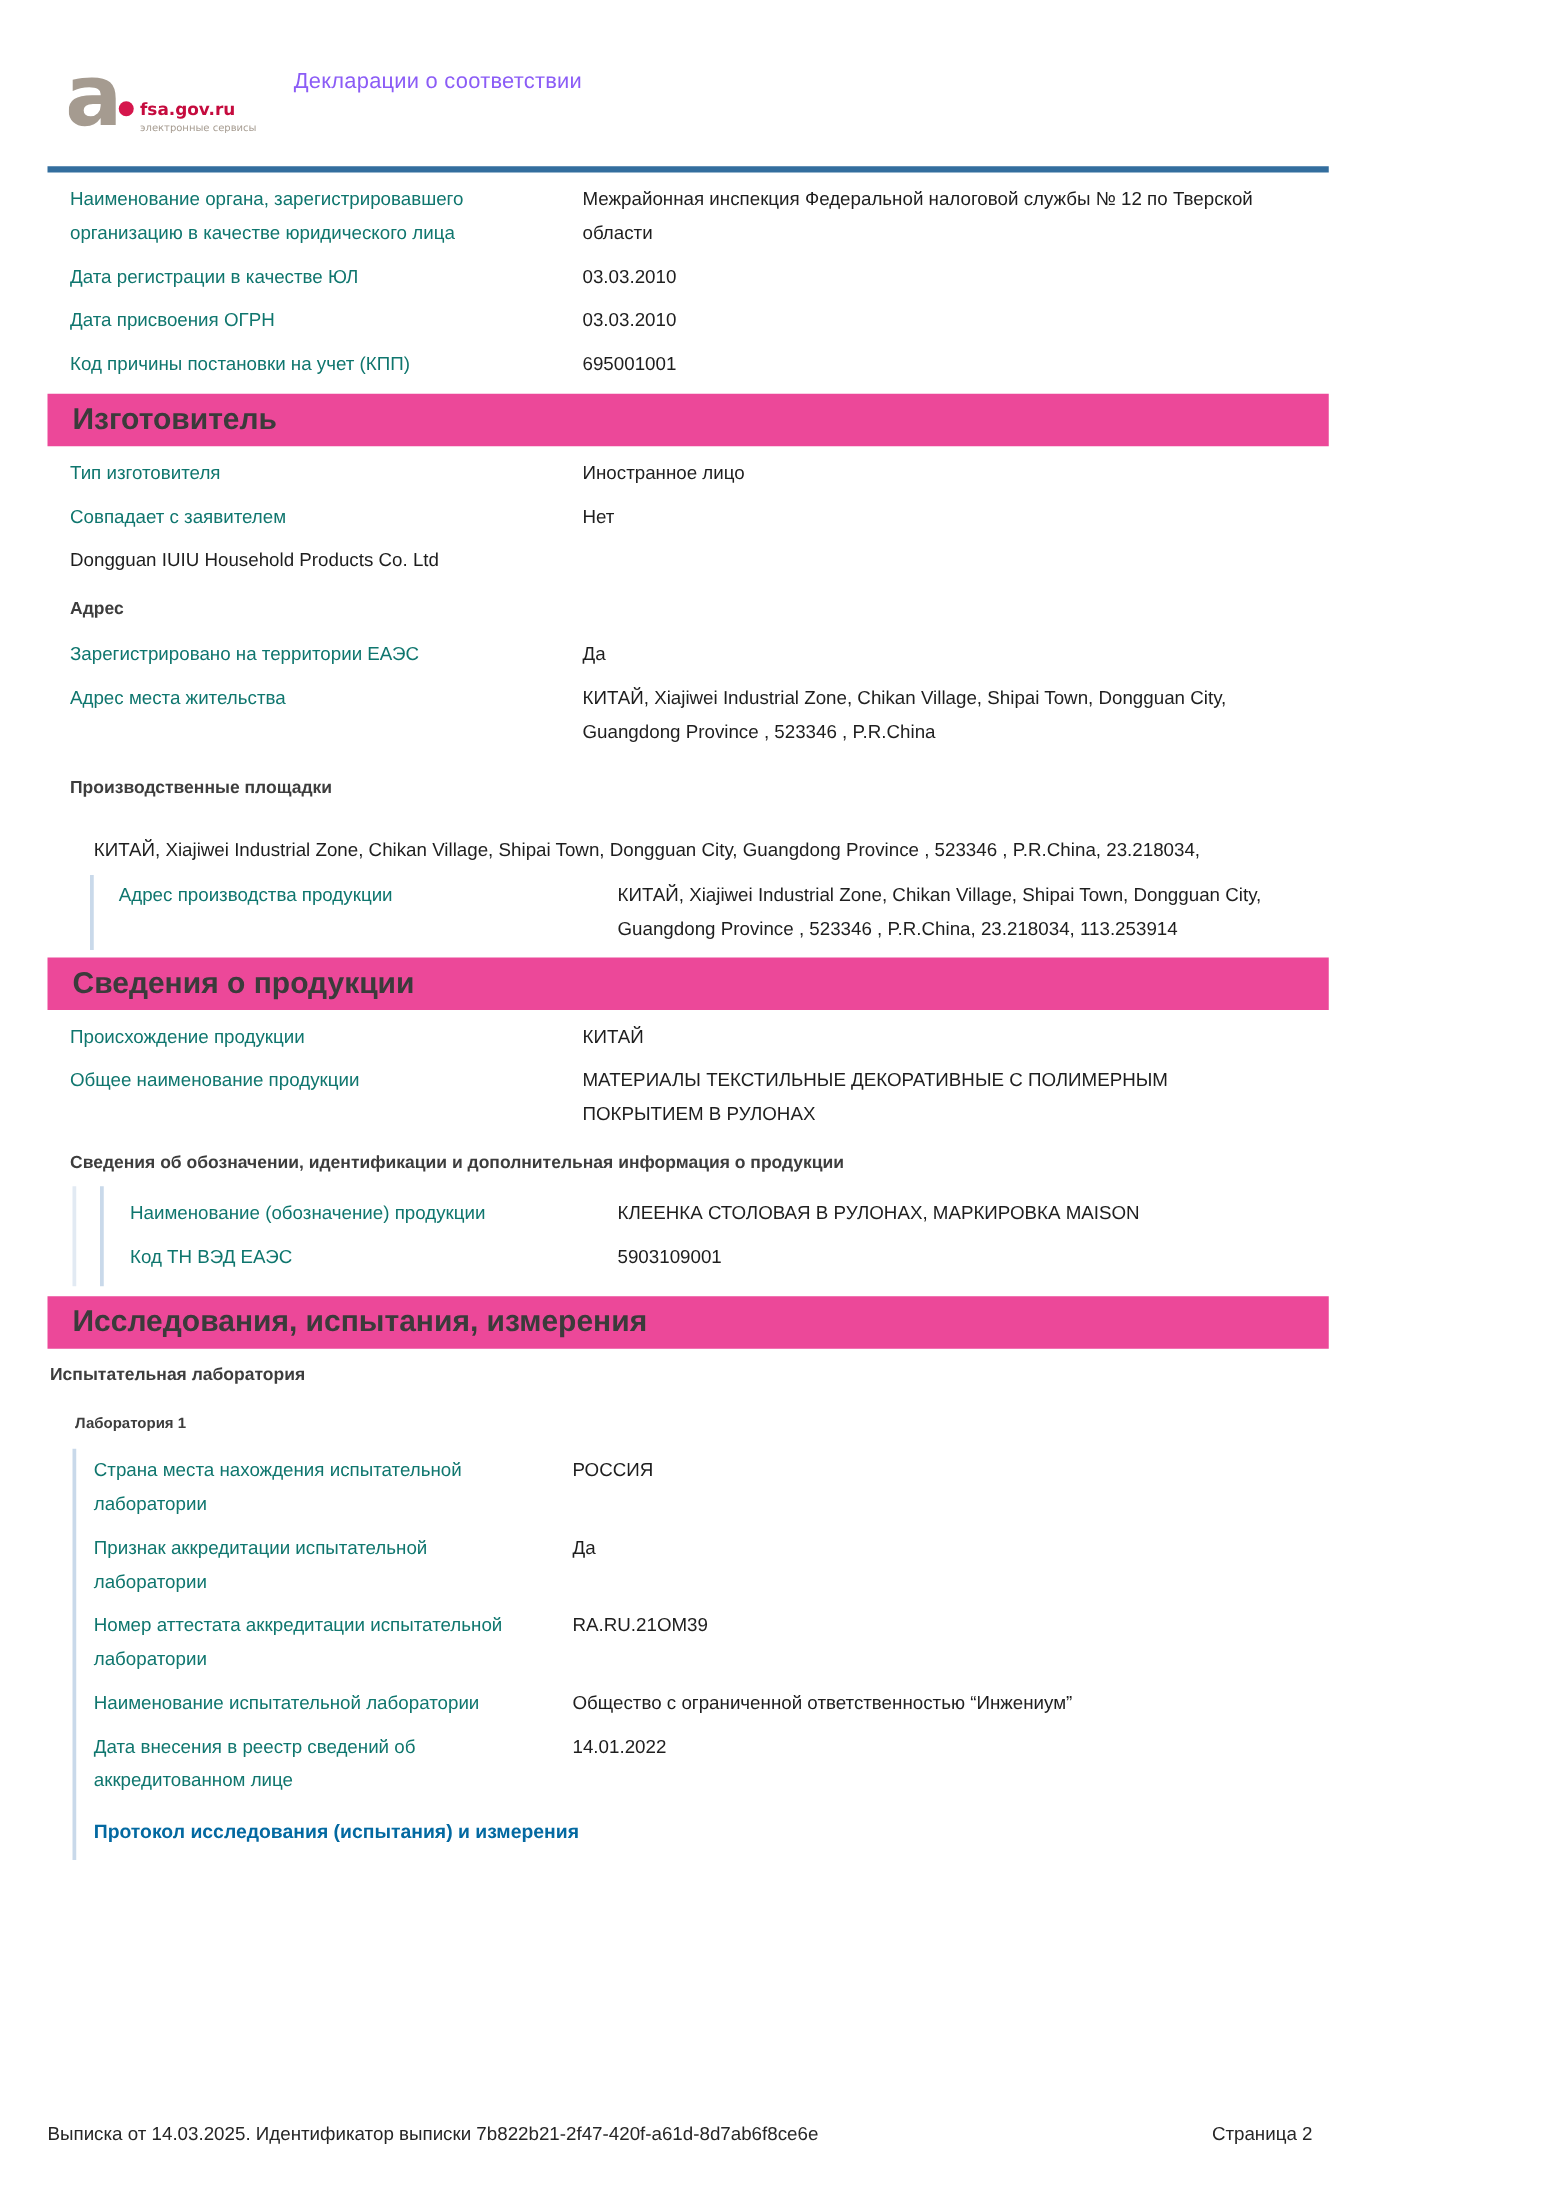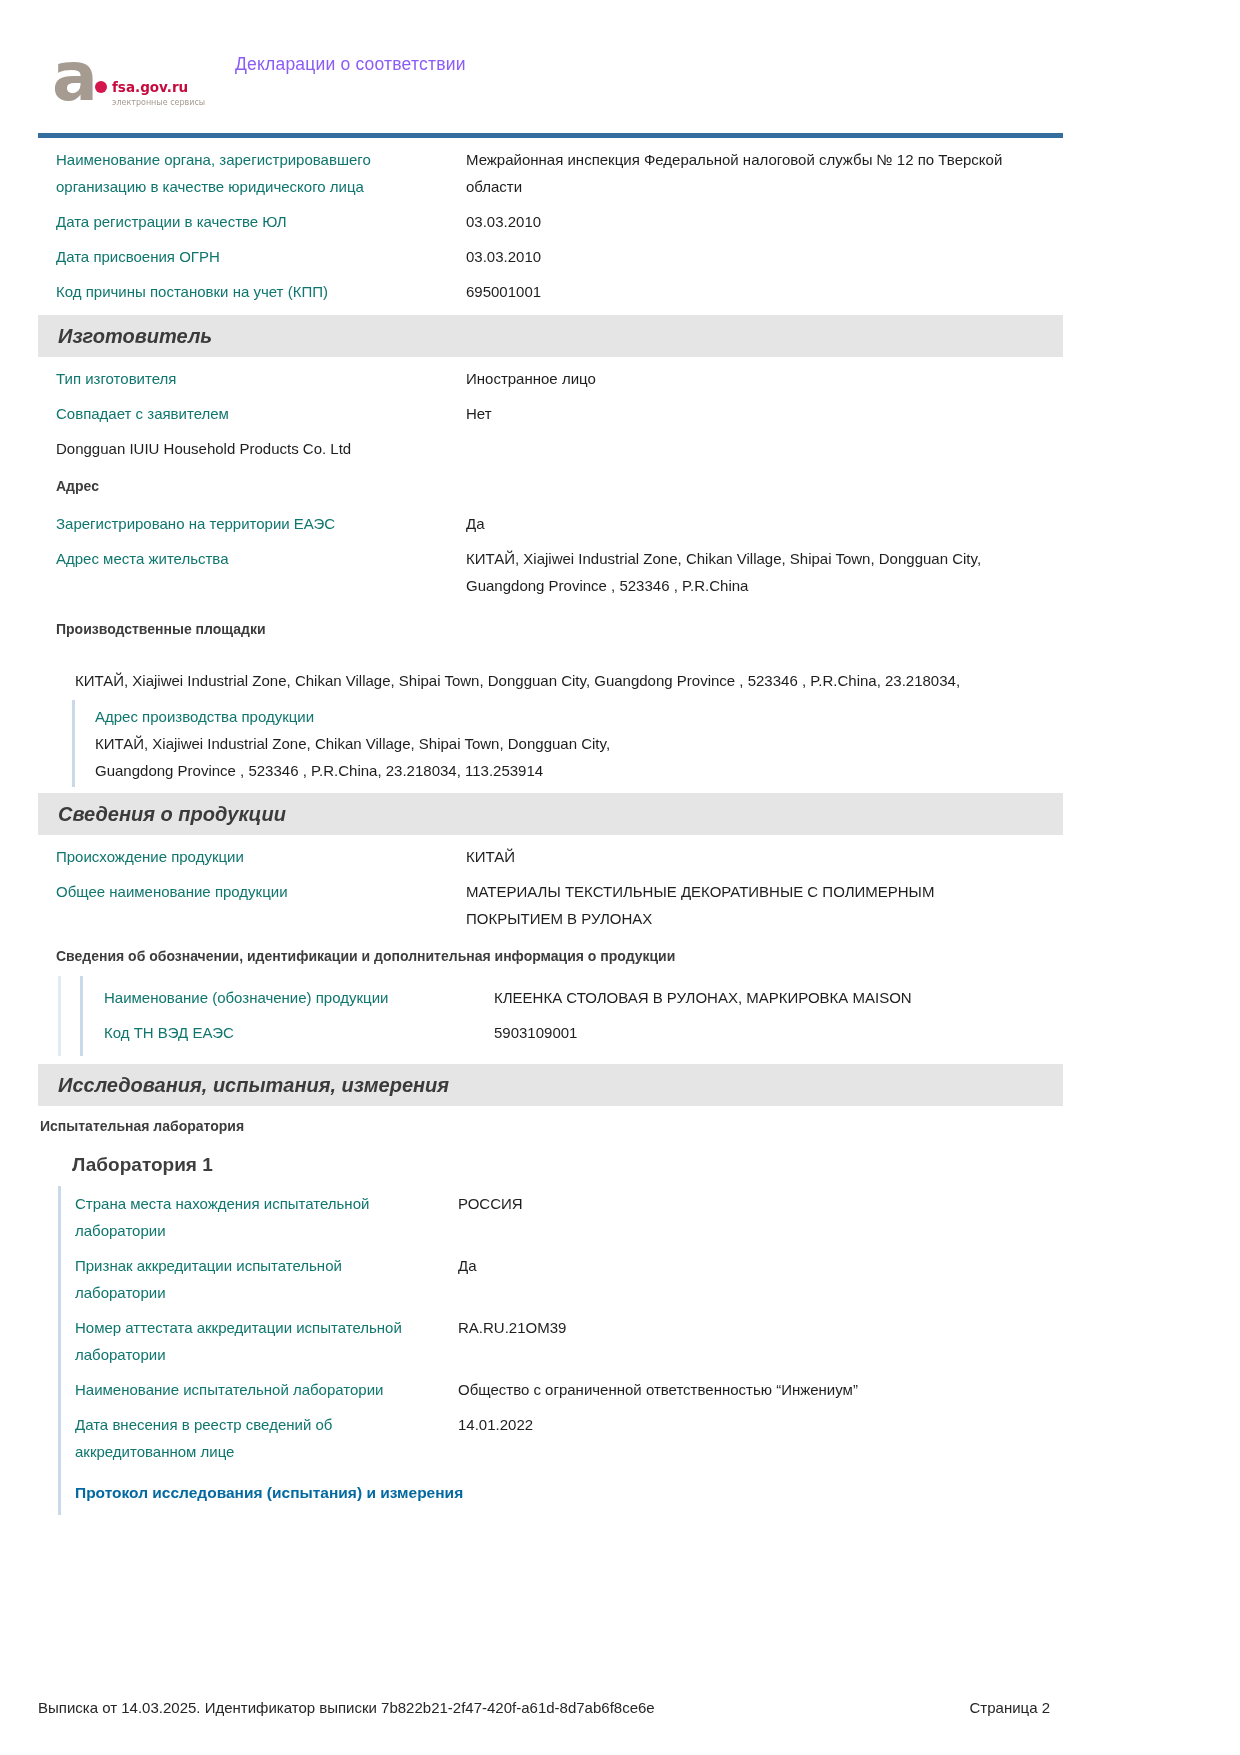--- a/index.html
+++ b/index.html
@@ -17,42 +17,42 @@
 
   .topbar{height:5px;background:#336e9e;margin-top:19px;}
 
   
   .rows{padding-left:18px;padding-top:4px;}
   .row{display:flex;padding:4px 0;line-height:27px;font-size:15px;}
   .row .lbl{width:410px;min-width:410px;padding-right:30px;box-sizing:border-box;color:#0f766e;}
   .row .val{color:#1e1e1e;max-width:560px;}
   .val.narrow{max-width:500px;}
 
-  .section-h{background:#e5e5e5;color:#3b3b3b;font-weight:bold;font-size:20px;
-    padding:9px 0 9px 20px;margin-top:6px;line-height:24px;font-style:italic;}
+  .section-h{background:#ec4899;color:#3b3b3b;font-weight:bold;font-size:24px;
+    padding:9px 0 9px 20px;margin-top:6px;line-height:24px;}
 
   .subheading{font-weight:bold;color:#3d3d3d;font-size:14px;line-height:24px;
     padding:8px 0;margin-left:18px;}
   .subheading.flush{margin-left:2px;}
 
   
   .prod-line{margin:18px 0 6px 37px;font-size:15px;line-height:27px;color:#1e1e1e;}
   .prod-block{margin-left:34px;border-left:3px solid #c9d9ea;padding-left:20px;margin-bottom:6px;}
-  .prod-block .row{padding:3px 0;flex-direction:column;}
+  .prod-block .row{padding:3px 0;}
   .prod-block .row .lbl{width:399px;min-width:399px;}
   .prod-block .row .val{max-width:580px;}
 
   
   .ident-outer{margin-left:20px;border-left:3px solid #e2eaf3;margin-bottom:8px;}
   .ident-inner{margin-left:19px;border-left:3px solid #c9d9ea;padding-left:21px;padding-top:4px;padding-bottom:6px;}
   .ident-inner .row .lbl{width:390px;min-width:390px;}
   .ident-inner .row .val{max-width:560px;}
 
   
-  .lab-title{font-weight:bold;color:#3d3d3d;font-size:19px;line-height:24px;padding:7px 0;margin-left:34px;}
+  .lab-title{font-weight:bold;color:#3d3d3d;font-size:12px;line-height:24px;padding:7px 0;margin-left:22px;}
   .lab-block{margin-left:20px;border-left:3px solid #c9d9ea;padding-left:14px;margin-top:2px;}
   .lab-block .row .lbl{width:383px;min-width:383px;padding-right:30px;}
   .protocol-heading{font-weight:bold;color:#0369a1;font-size:15.5px;line-height:24px;padding:12px 0 10px 0;}
 
   
   .footer{position:absolute;left:38px;right:190px;top:1697px;display:flex;
     justify-content:space-between;font-size:15px;color:#262626;line-height:22px;}
 </style>
 </head>
 <body>

